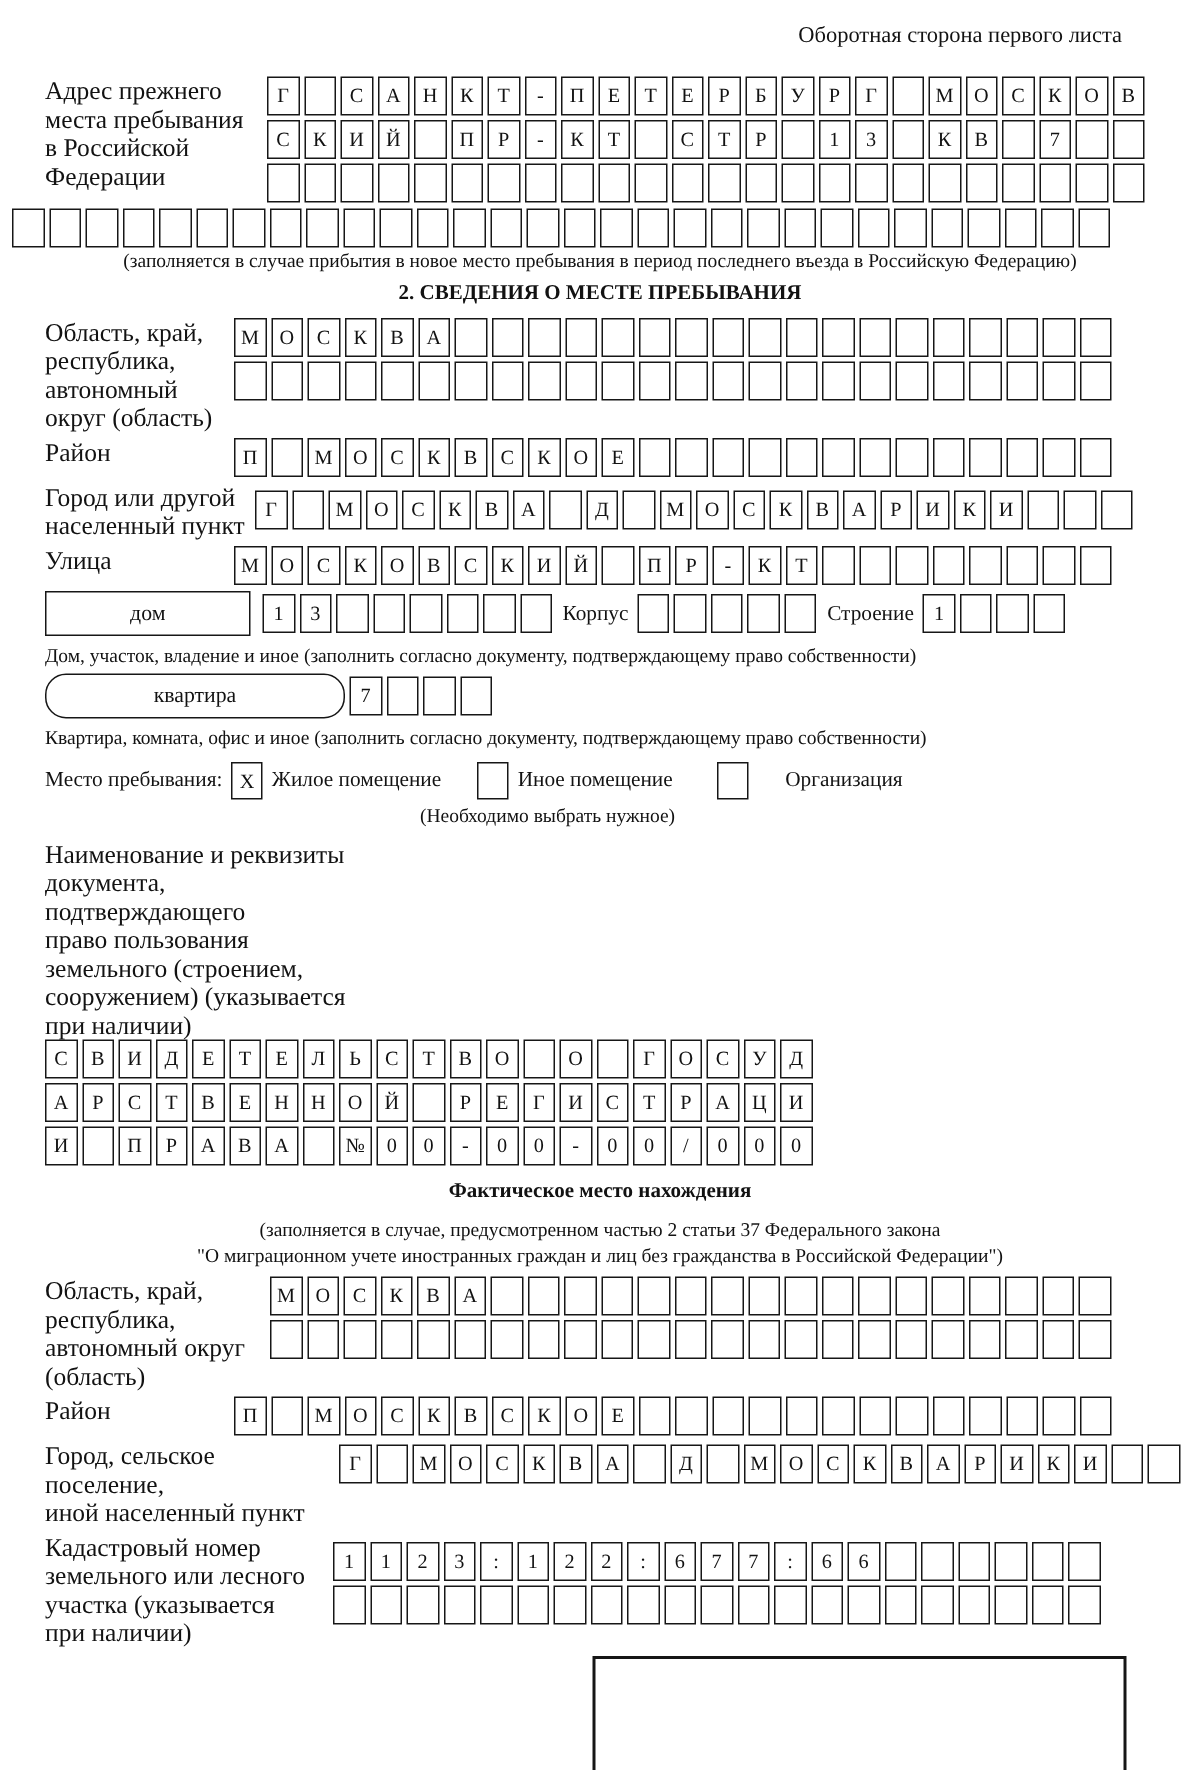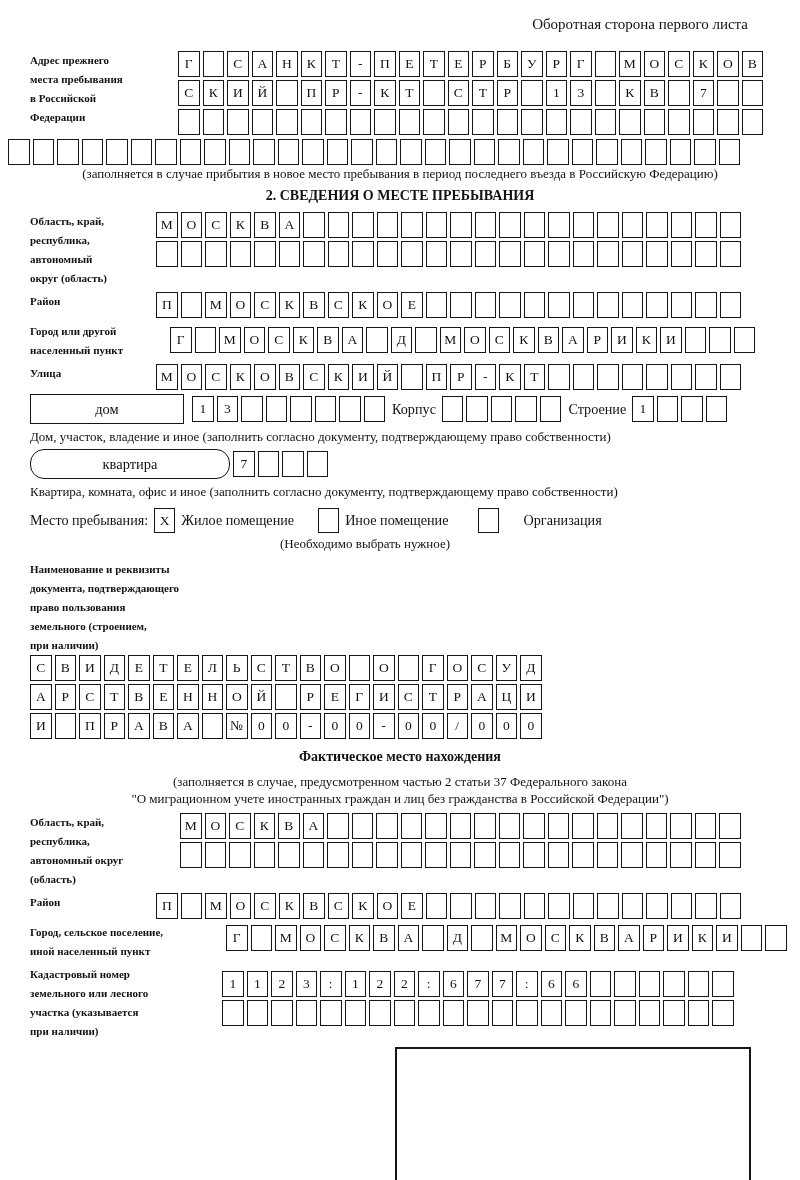--- a/index.html
+++ b/index.html
@@ -5,21 +5,21 @@
   html,body{margin:0;padding:0;background:#fff;}
   .page{
     position:relative; width:800px; height:1180px; background:#fff;
     font-family:"Liberation Serif","DejaVu Serif",serif; color:#121212;
     box-sizing:border-box; padding:6px 30px 0 30px; overflow:hidden;
   }
   .top-title{ text-align:right; font-size:15px; padding:10px 22px 18px 0; }
   .center{ text-align:center; }
   .bold{ font-weight:bold; }
   .note{ font-size:13px; line-height:17px; }
-  .lblline{ font-size:11px; line-height:19px;font-weight:bold; }
+  .lblline{ font-size:17px; line-height:19px; }
   .frow{ display:flex; align-items:flex-start; margin-bottom:4px; }
   .flabel{ flex:0 0 auto; }
   .cellrows{ display:flex; flex-direction:column; gap:3px; }
   .cellrow{ display:flex; }
   .cell{
     box-sizing:border-box; flex:0 0 auto;
     width:21.5px; height:26px; margin-right:3px;
     border:1.6px solid #161616;
     display:inline-flex; align-items:center; justify-content:center;
     font-size:13.5px; line-height:1;
@@ -326,21 +326,21 @@
         <span class="cell"></span>
         <span class="cell"></span>
         <span class="cell"></span>
         <span class="cell"></span>
         <span class="cell"></span>
         <span class="cell"></span>
       </div>
   </div>
 
   <div class="frow" style="align-items:center;">
-    <div class="bigbox" style="width:154px;">дом</div>
+    <div class="bigbox" style="width:137px;">дом</div>
     <div class="cellrow" style="margin-left:8px;">
         <span class="cell">1</span>
         <span class="cell">3</span>
         <span class="cell"></span>
         <span class="cell"></span>
         <span class="cell"></span>
         <span class="cell"></span>
         <span class="cell"></span>
         <span class="cell"></span>
       </div>
@@ -383,20 +383,21 @@
     <span style="margin-left:18px;">Организация</span>
   </div>
   <div class="note center staynote">(Необходимо выбрать нужное)</div>
 
   <div class="frow" style="margin-top:8px;flex-direction:column;">
     <div class="flabel" style="width:208px;">
       <div class="lblline">Наименование и реквизиты</div>
       <div class="lblline">документа, подтверждающего</div>
       <div class="lblline">право пользования</div>
       <div class="lblline">земельного (строением,</div>
+      <div class="lblline">сооружением) (указывается</div>
       <div class="lblline">при наличии)</div>
     </div>
     <div class="cellrows">
       <div class="cellrow">
           <span class="cell">С</span>
           <span class="cell">В</span>
           <span class="cell">И</span>
           <span class="cell">Д</span>
           <span class="cell">Е</span>
           <span class="cell">Т</span>

